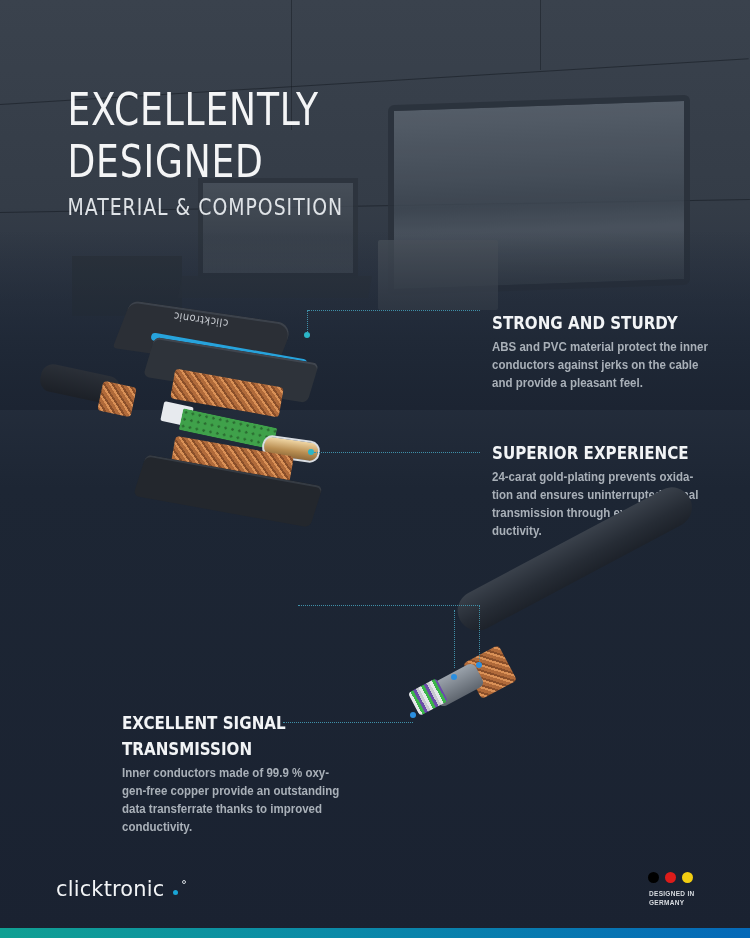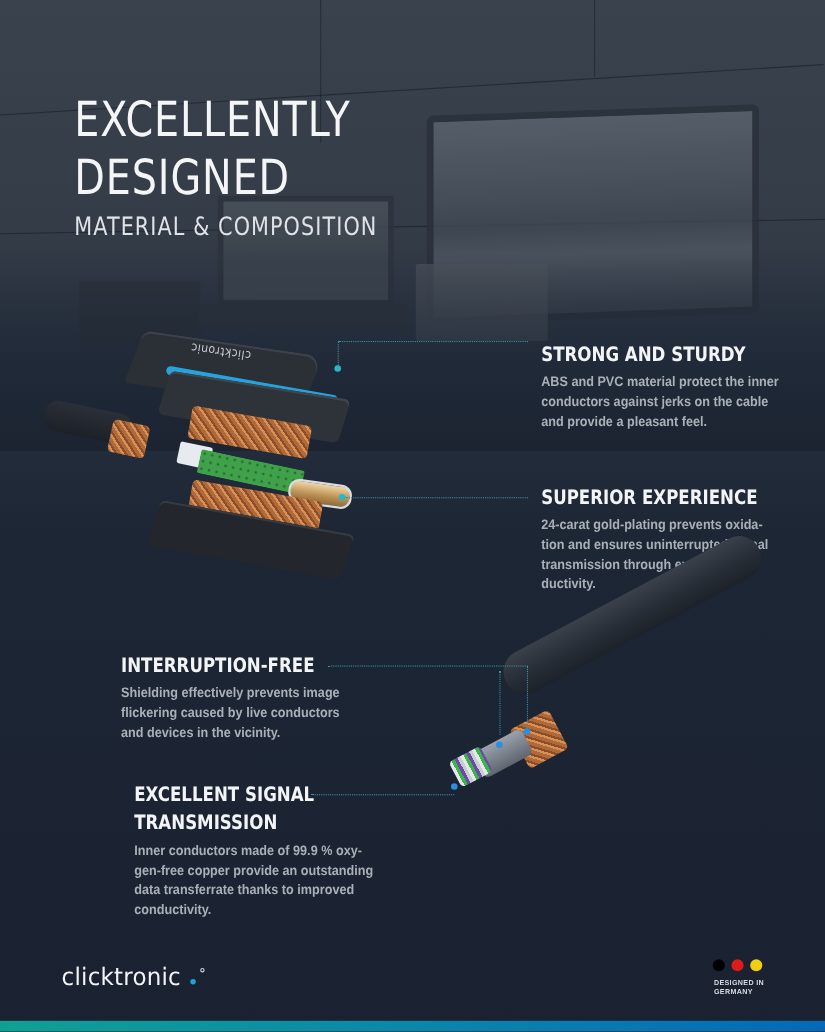--- a/index.html
+++ b/index.html
@@ -149,28 +149,20 @@
   </div>
 
   <div class="dots-h" style="left:298px;top:605px;width:182px;"></div>
   <div class="dots-v" style="left:479px;top:605px;height:60px;"></div>
   <div class="dots-v" style="left:454px;top:610px;height:58px;"></div>
   <div class="dot blue" style="left:476px;top:662px;"></div>
   <div class="dot blue" style="left:451px;top:674px;"></div>
   <div class="dots-h" style="left:283px;top:722px;width:130px;"></div>
   <div class="dot blue" style="left:410px;top:712px;"></div>
 
-  <div class="feature" style="left:110px;top:594px;">
-    <div class="feat-title">INTERRUPTION-FREE</div>
-    <div class="feat-body">
-      <span>Shielding effectively prevents image</span>
-      <span>flickering caused by live conductors</span>
-      <span>and devices in the vicinity.</span>
-    </div>
-  </div>
 
   <div class="feature" style="left:122px;top:711px;">
     <div class="feat-title">EXCELLENT SIGNAL</div>
     <div class="feat-title" style="margin-top:2px;">TRANSMISSION</div>
     <div class="feat-body">
       <span>Inner conductors made of 99.9 % oxy-</span>
       <span>gen-free copper provide an outstanding</span>
       <span>data transferrate thanks to improved</span>
       <span>conductivity.</span>
     </div>

